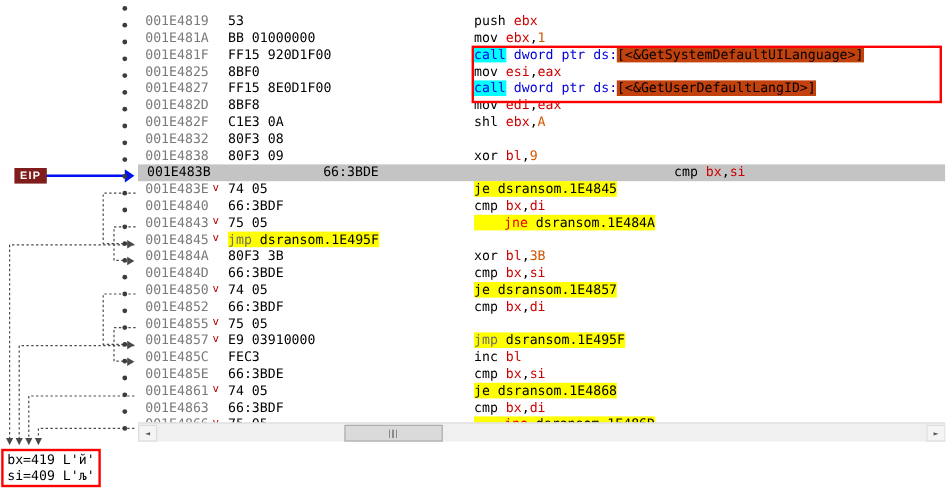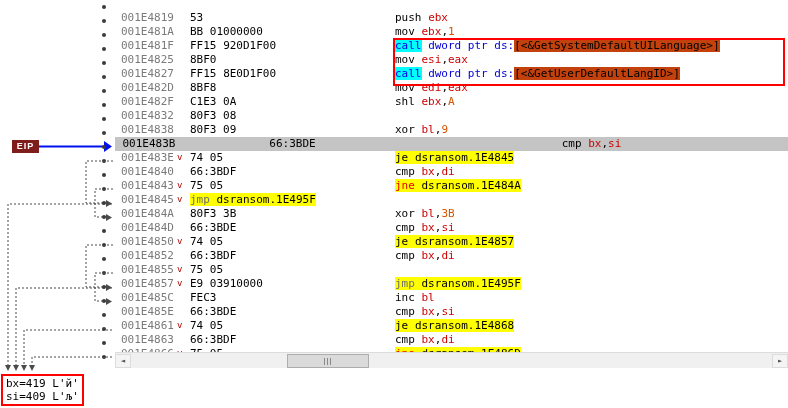--- a/index.html
+++ b/index.html
@@ -21,21 +21,21 @@
   .col-instr{flex:1;}
   .ul{}
   .ybg{background:#FFFF00;}
   .tk-mn{color:#000;}
   .tk-reg{color:#CC0000;}
   .tk-num{color:#D45500;}
   .tk-kw{color:#0000D8;}
   .tk-call{color:#0000E8;background:#00FFFF;}
   .tk-yhl{color:#000;background:#c2410c;}
   .tk-je{color:#000;}
-  .tk-jne{color:#E80000;}
+  .tk-jne{color:#E80000;margin-left:25px;}
   .tk-jmp{color:#6E6E6E;}
   .tk-tgt{color:#000;}
   
   .call-box{position:absolute;left:278px;top:27px;width:388px;height:44px;border:2px solid #FF0000;
             pointer-events:none;z-index:5;}
   
   .hscroll{position:absolute;left:115px;top:352px;width:673px;height:16px;background:#F0F0F0;
            border-top:1px solid #DCDCDC;box-sizing:border-box;}
   .sb-btn{position:absolute;top:1px;width:16px;height:14px;background:#F4F4F4;border:1px solid #DCDCDC;
           box-sizing:border-box;text-align:center;line-height:12px;font-size:7px;color:#555;}

